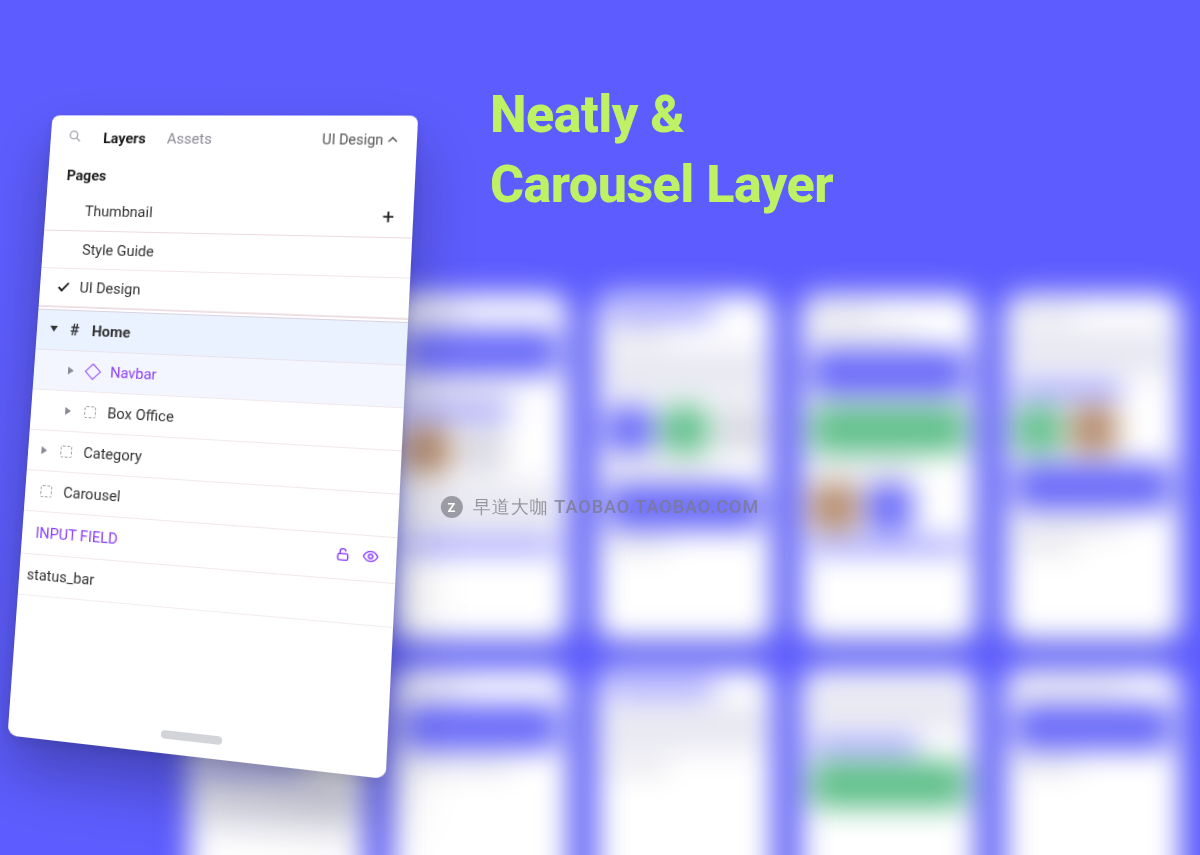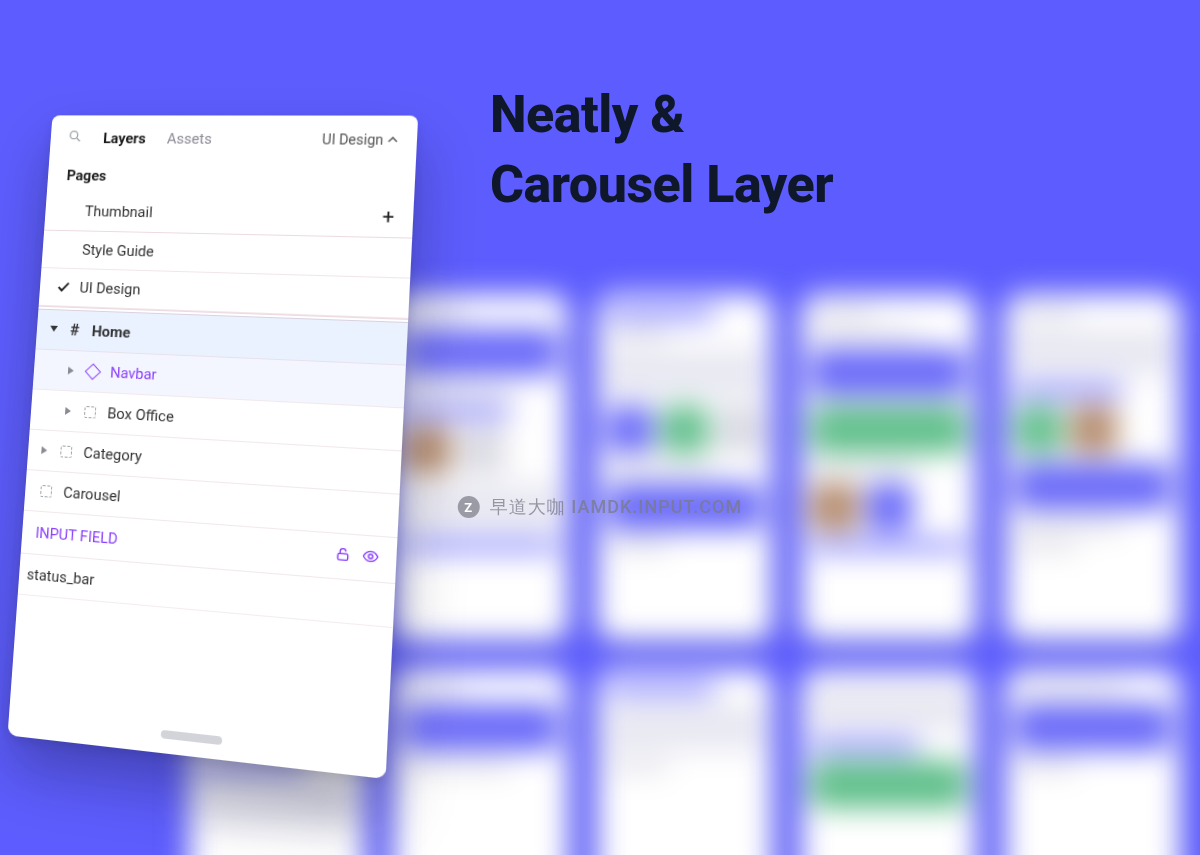--- a/index.html
+++ b/index.html
@@ -10,21 +10,21 @@
     height: 855px;
     background: #5d5dff;
     overflow: hidden;
   }
 
   
   .headline {
     position: absolute;
     left: 490px;
     top: 80px;
-    color: #0f172a;
+    color: #bef264;
     font-weight: 800;
     font-size: 52px;
     line-height: 1.35;
     letter-spacing: -0.5px;
   }
 
   
   .blur-stage {
     position: absolute;
     left: 200px;
@@ -394,16 +394,16 @@
 
       </div>
 
       <div class="spacer-bottom"></div>
       <div class="panel-handle"></div>
     </div>
   </div>
 
   <div class="watermark">
     <span class="z">Z</span>
-    <span>早道大咖 IAMDK.INPUT.COM</span>
+    <span>早道大咖 TAOBAO.TAOBAO.COM</span>
   </div>
 
 </div>
 
 </body></html>

